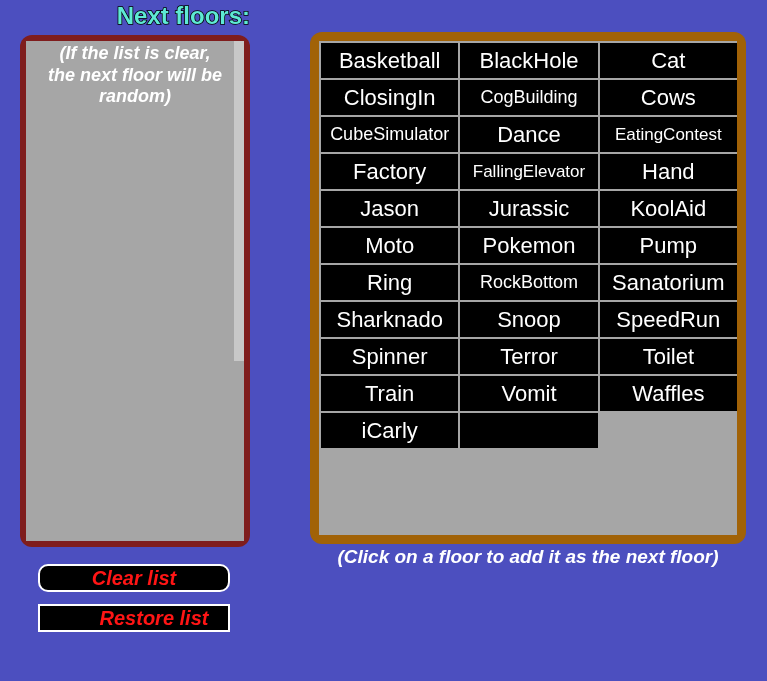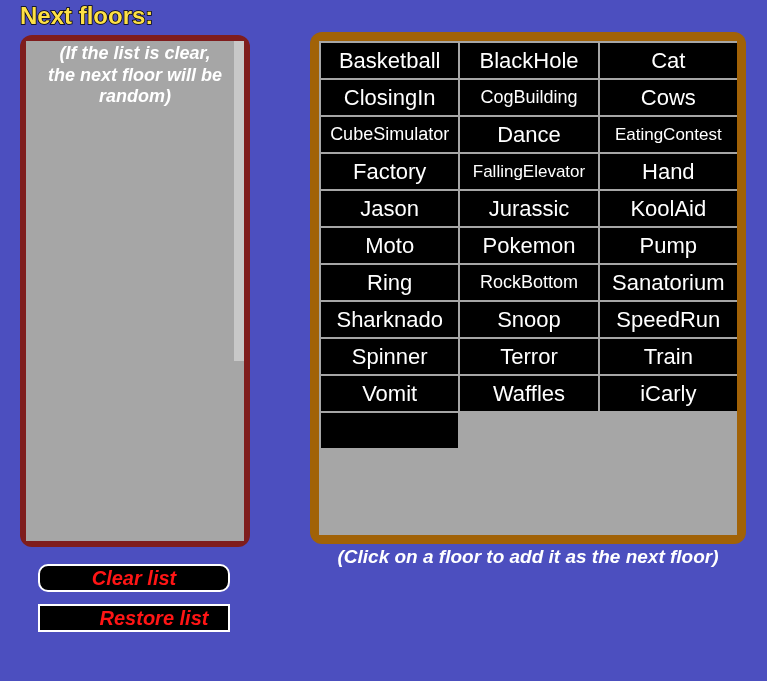--- a/index.html
+++ b/index.html
@@ -9,22 +9,22 @@
     width: 767px;
     height: 681px;
     overflow: hidden;
     position: relative;
   }
   .title {
     position: absolute;
     left: 20px;
     top: 2px;
     width: 230px;
-    text-align: left;
-    color: #fde047;
+    text-align: right;
+    color: #5eead4;
     font-size: 24px;
     font-weight: 700;
     -webkit-text-stroke: 1.5px #000;
     text-stroke: 1.5px #000;
     paint-order: stroke fill;
   }
   .queue-panel {
     position: absolute;
     left: 20px;
     top: 35px;
@@ -165,20 +165,21 @@
         <div class="floor-cell">Pokemon</div>
         <div class="floor-cell">Pump</div>
         <div class="floor-cell">Ring</div>
         <div class="floor-cell sm">RockBottom</div>
         <div class="floor-cell">Sanatorium</div>
         <div class="floor-cell">Sharknado</div>
         <div class="floor-cell">Snoop</div>
         <div class="floor-cell">SpeedRun</div>
         <div class="floor-cell">Spinner</div>
         <div class="floor-cell">Terror</div>
+        <div class="floor-cell">Toilet</div>
         <div class="floor-cell">Train</div>
         <div class="floor-cell">Vomit</div>
         <div class="floor-cell">Waffles</div>
         <div class="floor-cell">iCarly</div>
         <div class="floor-cell empty"></div>
       </div>
   </div>
 </div>
 
 <div class="floors-hint">(Click on a floor to add it as the next floor)</div>

